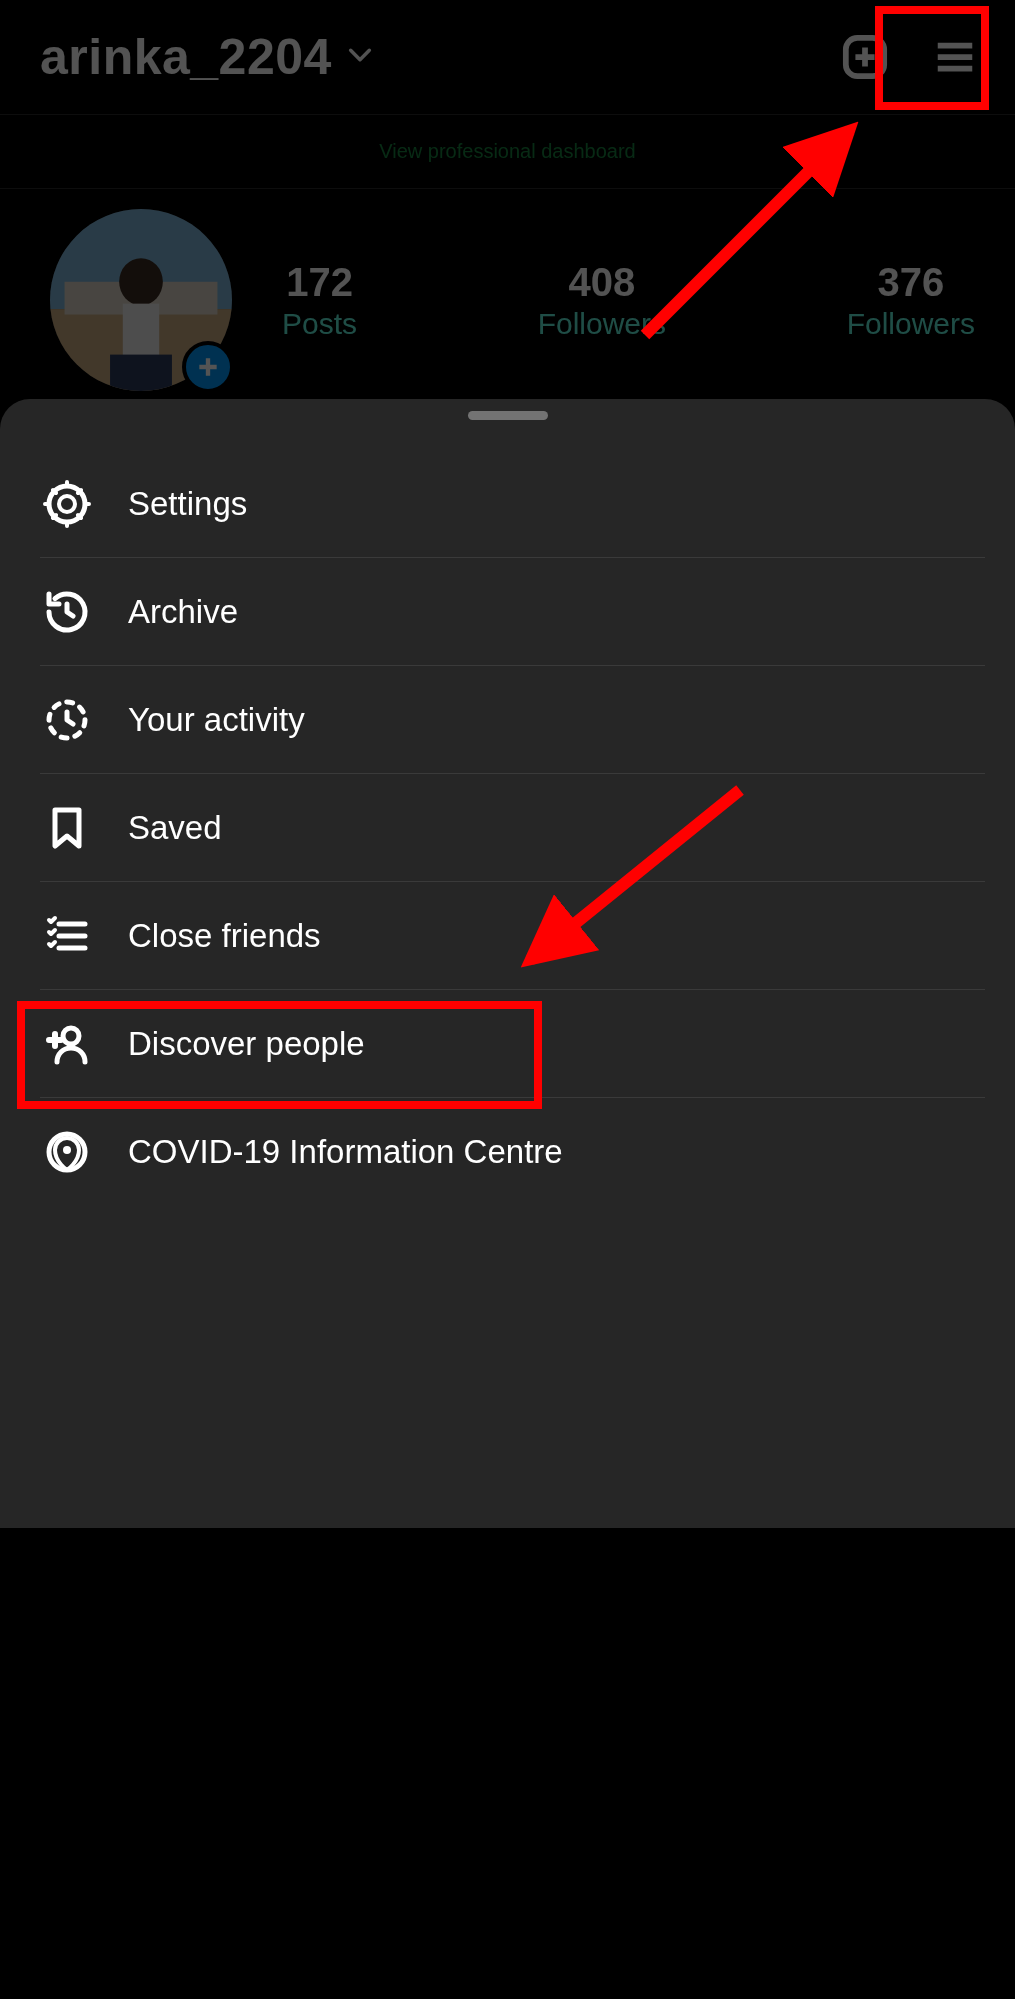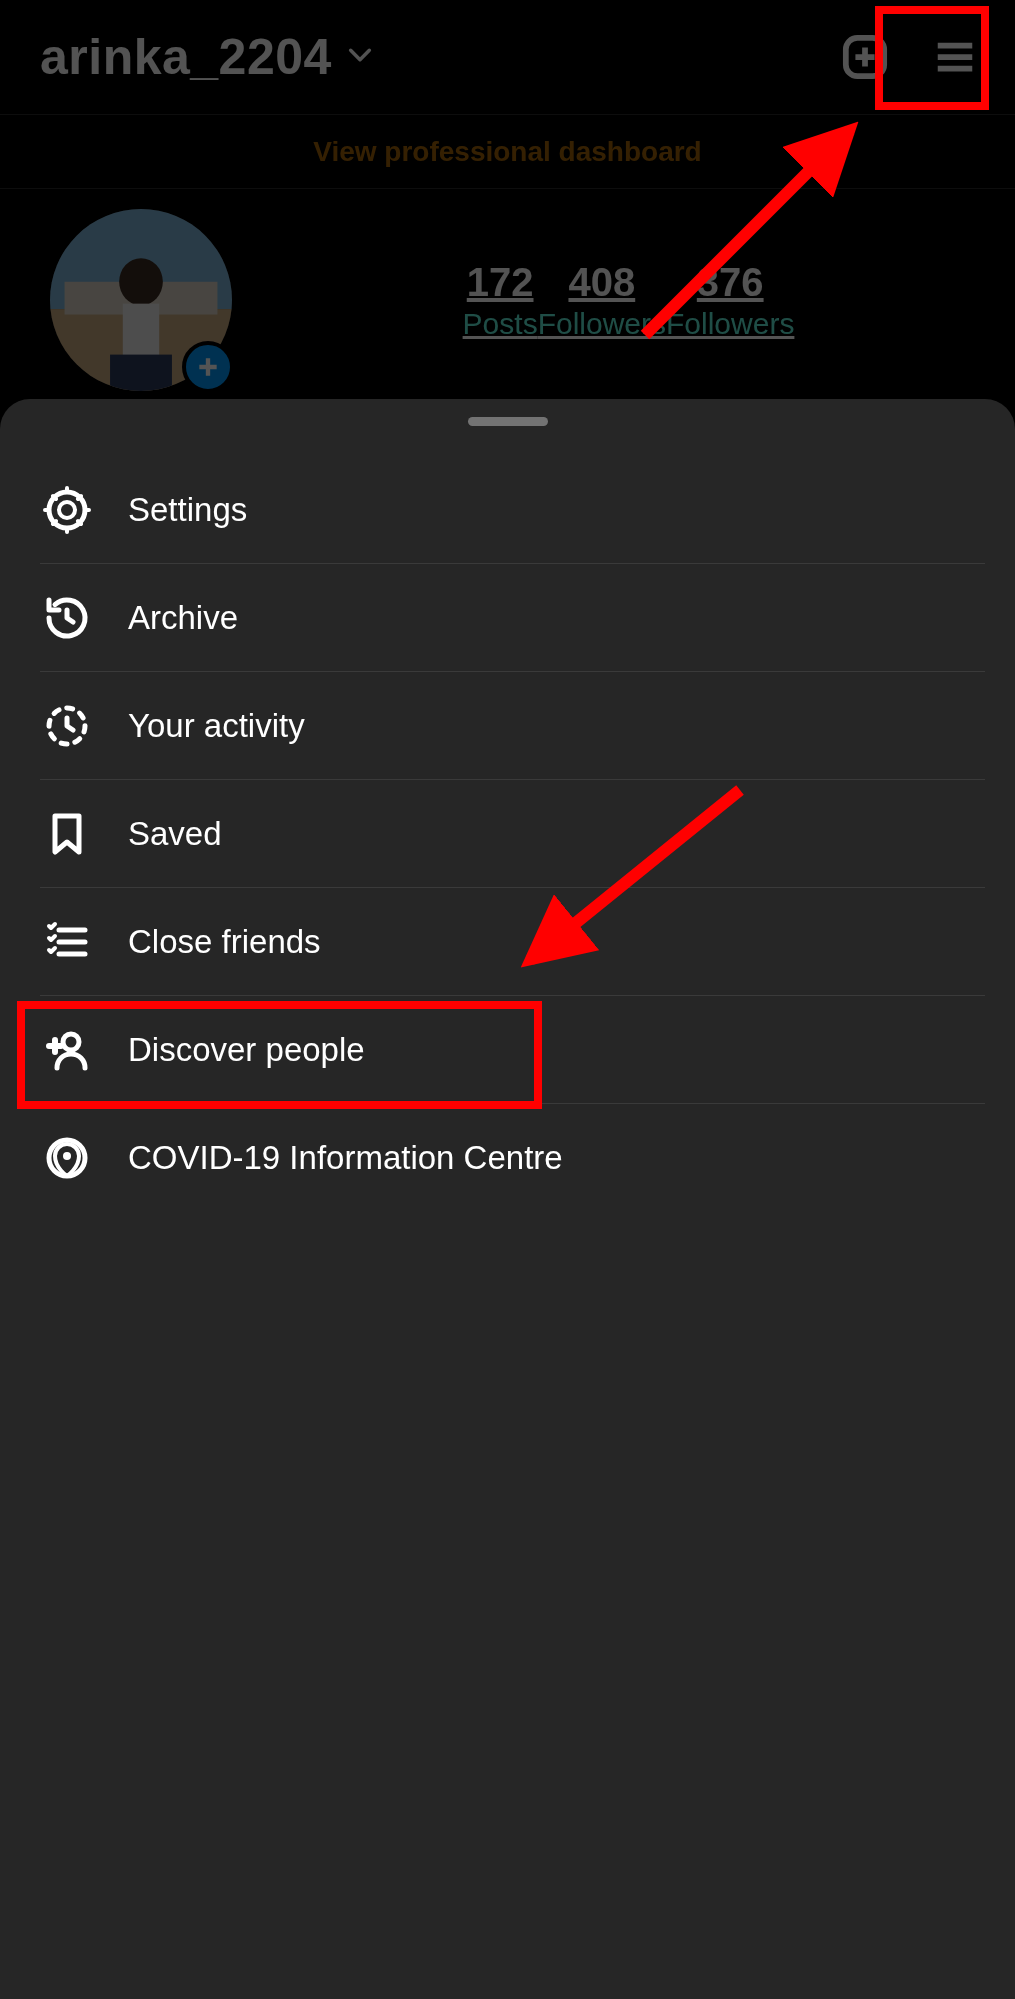--- a/index.html
+++ b/index.html
@@ -1,48 +1,48 @@
 <!DOCTYPE html>
 <html><head>
 <meta charset="utf-8">
 <style>
   * { margin:0; padding:0; box-sizing:border-box; }
   html,body { width:1015px; height:1999px; background:#000; font-family:-apple-system,Helvetica,Arial,sans-serif; color:#fff; overflow:hidden; }
-  .screen { position:relative; width:1015px; height:1999px; background:#000; }
+  .screen { position:relative; width:1015px; height:1528px; background:#000; }
 
   
   .profile-area { position:absolute; top:0; left:0; right:0; background:#000; filter:brightness(.33); }
 
   
   .annot { position:absolute; pointer-events:none; }
 
   .header { display:flex; align-items:center; height:115px; padding:0 30px 0 40px; border-bottom:1px solid #262626; }
   .username { font-size:50px; font-weight:700; color:#fafafa; letter-spacing:0.5px; }
   .chev { margin-left:14px; display:inline-block; }
   .chev svg { width:28px; height:28px; }
   .header-spacer { flex:1; }
   .hbtn { width:60px; height:60px; display:flex; align-items:center; justify-content:center; margin-left:30px; }
   .hbtn svg { width:46px; height:46px; stroke:#fafafa; stroke-width:3; fill:none; }
 
   .dashlink { height:74px; display:flex; align-items:center; justify-content:center; border-bottom:1px solid #262626; }
-  .dashlink span { color:#a16207; font-size:28px; font-weight:700; }
+  .dashlink span { color:#15803d; font-size:20px; font-weight:400; }
 
   .stats-row { display:flex; align-items:center; padding:20px 40px 30px 50px; gap:50px; }
   .avatar-wrap { position:relative; width:182px; height:182px; }
   .avatar { width:182px; height:182px; border-radius:50%; overflow:hidden; background:#333; }
   .avatar svg { width:100%; height:100%; }
   .add-badge { position:absolute; right:-2px; bottom:-2px; width:52px; height:52px; border-radius:50%; background:#0095f6; display:flex; align-items:center; justify-content:center; border:4px solid #000; }
   .add-badge svg { width:26px; height:26px; stroke:#fff; stroke-width:4; fill:none; }
-  .stats { flex:1; display:flex; justify-content:center;text-decoration:underline; }
+  .stats { flex:1; display:flex; justify-content:space-between; }
   .stat { text-align:center; }
   .stat .v { font-size:40px; font-weight:600; color:#fafafa; }
   .stat .l { font-size:30px; color:#5eead4; margin-top:2px; }
 
   
-  .sheet { position:absolute; left:0; right:0; top:399px; bottom:0; background:#262626; border-top-left-radius:30px; border-top-right-radius:30px; padding-top:18px; }
+  .sheet { position:absolute; left:0; right:0; top:399px; bottom:0; background:#262626; border-top-left-radius:30px; border-top-right-radius:30px; padding-top:12px; }
   .grabber { width:80px; height:9px; background:#737373; border-radius:5px; margin:0 auto 30px; }
   .menu { padding:0 30px 0 40px; }
   .mitem { display:flex; align-items:center; height:108px; border-bottom:1px solid #3a3a3a; cursor:pointer; }
   .mitem:last-child { border-bottom:none; }
   .micon { width:54px; height:54px; flex:0 0 54px; display:flex; align-items:center; justify-content:center; margin-right:34px; }
   .micon svg { width:48px; height:48px; stroke:#fff; fill:none; stroke-width:2.5; stroke-linecap:round; stroke-linejoin:round; }
   .mlabel { font-size:33px; color:#fff; font-weight:400; }
 
   
   .box { border:8px solid #ff0000; position:absolute; }

